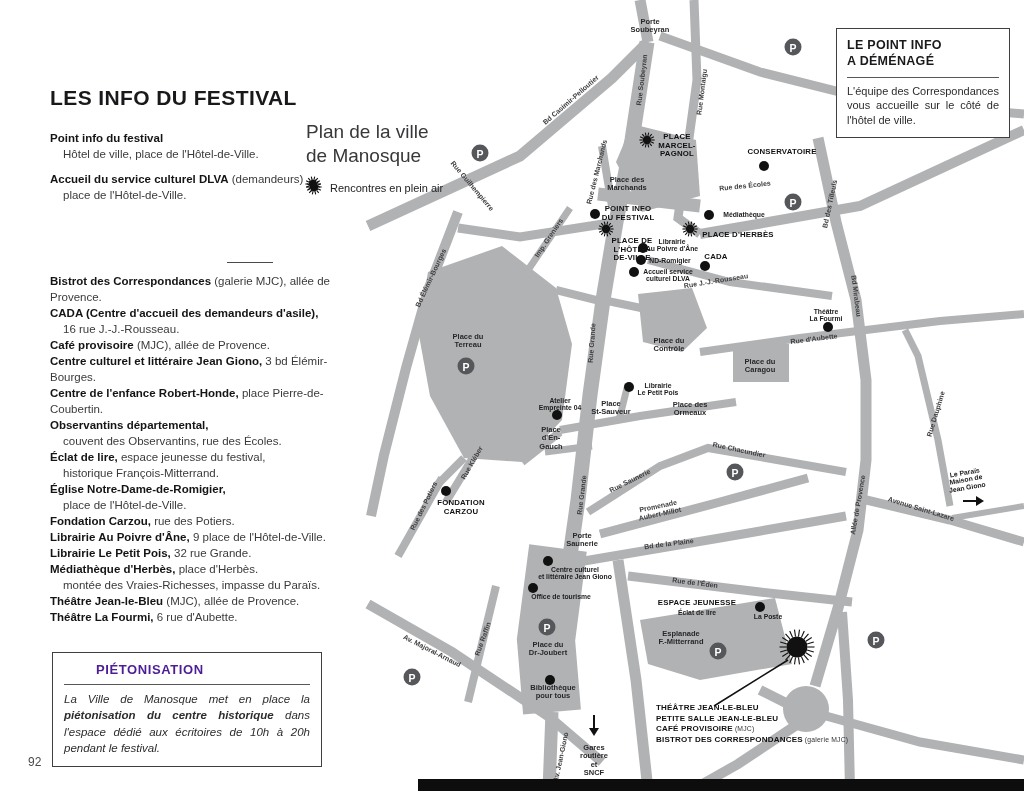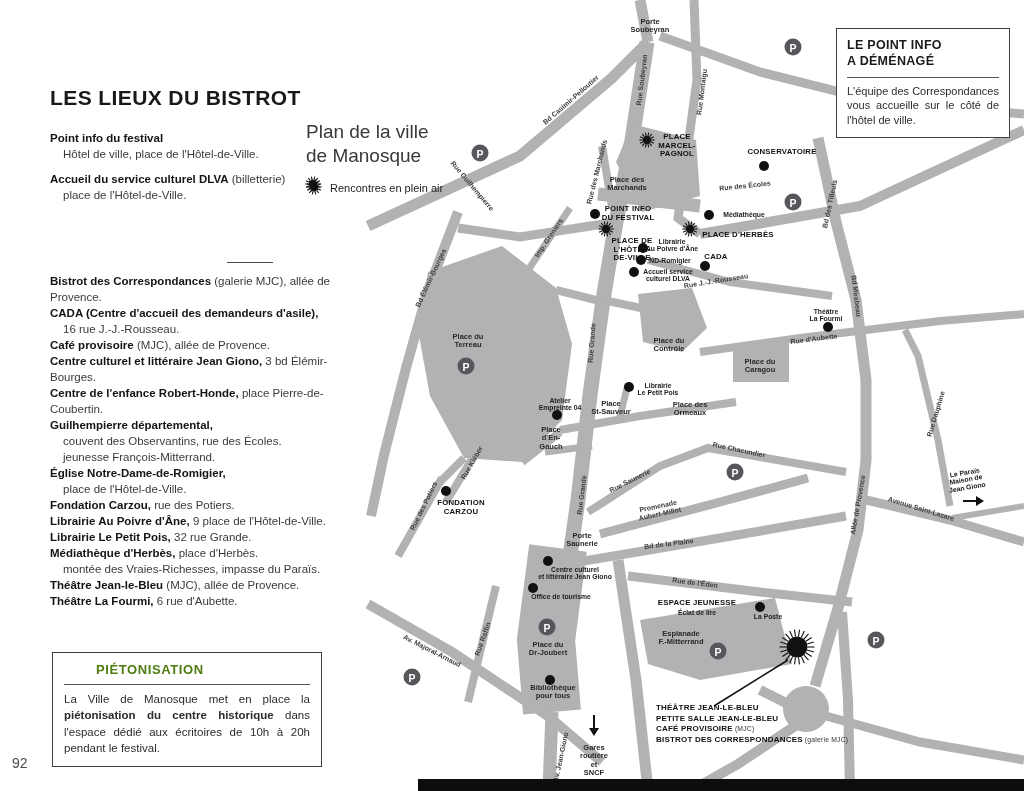--- a/index.html
+++ b/index.html
@@ -19,23 +19,23 @@
   
   .map-title{position:absolute;left:306px;top:120px;font-size:19px;line-height:1.28;color:#38383a;white-space:pre-line;}
   .legend{position:absolute;left:305px;top:178px;display:flex;align-items:center;gap:7px;font-size:11px;color:#222;}
   
   .info-box{position:absolute;left:836px;top:28px;width:152px;background:#fff;border:1.5px solid #3f3f42;
             padding:8px 10px 9px 10px;}
   .info-box .bt{font-size:12.5px;font-weight:700;line-height:1.3;letter-spacing:.3px;white-space:pre-line;color:#1a1a1c;}
   .box-rule{border:none;border-top:1px solid #57575a;margin:7px 0 6px 0;}
   .info-box .bb{font-size:11px;line-height:1.35;text-align:justify;color:#2c2c2e;}
   .pieton-box{position:absolute;left:52px;top:652px;width:246px;border:1.5px solid #3f3f42;padding:9px 11px 10px 11px;}
-  .pieton-box .bt{font-size:13px;font-weight:700;letter-spacing:.6px;color:#4d7c0f;padding-left:32px;}
-  .pieton-box .bb{font-size:11.5px;line-height:1.42;text-align:justify;color:#2c2c2e;}
-  .page-num{position:absolute;left:12px;top:755px;font-size:14px;color:#4a4a4c;}
+  .pieton-box .bt{font-size:13px;font-weight:700;letter-spacing:.6px;color:#4c1d95;padding-left:32px;}
+  .pieton-box .bb{font-size:11.5px;line-height:1.42;text-align:justify;color:#2c2c2e;font-style:italic;}
+  .page-num{position:absolute;left:28px;top:755px;font-size:12px;color:#4a4a4c;}
   .bottom-bar{position:absolute;left:418px;top:779px;width:606px;height:12px;background:#0d0d0d;}
   
   .map-layer{position:absolute;left:0;top:0;width:1024px;height:791px;}
   .ml{position:absolute;white-space:pre-line;line-height:1.1;text-align:center;color:#242426;}
   .ml.street{font-size:7px;font-weight:700;color:#3d3d3f;}
   .ml.place{font-size:7.5px;font-weight:700;color:#28282a;}
   .ml.poi{font-size:6.8px;font-weight:700;color:#1c1c1e;}
   .ml.big{font-size:7.8px;font-weight:700;letter-spacing:.2px;color:#111113;}
   .marker{position:absolute;transform:translate(-50%,-50%);}
   .pk{width:17px;height:17px;border-radius:50%;background:#56575b;color:#fff;font-size:10.5px;font-weight:700;
@@ -96,43 +96,44 @@
       <path d="M428,272 L502,246 L556,288 L572,344 L562,420 L522,462 L464,458 L430,396 L418,330 Z"></path>
       <path d="M632,124 L696,140 L700,196 L642,212 L616,162 Z"></path>
       <path d="M638,294 L692,288 L707,328 L682,352 L643,342 Z"></path>
       <path d="M733,344 L789,344 L789,382 L733,382 Z"></path>
       <path d="M640,620 L775,598 L792,664 L700,680 L648,664 Z"></path>
       <circle cx="806" cy="709" r="23"></circle>
     </g>
     <line x1="788" y1="660" x2="714" y2="706" stroke="#111" stroke-width="1.5"></line>
   </svg>
 
-  <div class="page-title">LES LIEUX DU BISTROT</div>
+  <div class="page-title">LES INFO DU FESTIVAL</div>
 
   <div class="venues-top">
       <div class="group">
         <div class="line"><b>Point info du festival</b></div>
         <div class="line indent"><span>Hôtel de ville, place de l'Hôtel-de-Ville.</span></div>
       </div>
       <div class="group">
-        <div class="line"><b>Accueil du service culturel DLVA</b><span> (billetterie)</span></div>
+        <div class="line"><b>Accueil du service culturel DLVA</b><span> (demandeurs)</span></div>
         <div class="line indent"><span>place de l'Hôtel-de-Ville.</span></div>
       </div>
     </div>
   <div class="venue-divider"></div>
   <div class="venues-main">
       <div class="line"><b>Bistrot des Correspondances</b><span> (galerie MJC), allée de Provence.</span></div>
       <div class="line"><b>CADA (Centre d'accueil des demandeurs d'asile),</b></div>
       <div class="line indent"><span>16 rue J.-J.-Rousseau.</span></div>
       <div class="line"><b>Café provisoire</b><span> (MJC), allée de Provence.</span></div>
       <div class="line"><b>Centre culturel et littéraire Jean Giono,</b><span> 3 bd Élémir-Bourges.</span></div>
       <div class="line"><b>Centre de l'enfance Robert-Honde,</b><span> place Pierre-de-Coubertin.</span></div>
-      <div class="line"><b>Guilhempierre départemental,</b></div>
+      <div class="line"><b>Observantins départemental,</b></div>
       <div class="line indent"><span>couvent des Observantins, rue des Écoles.</span></div>
-      <div class="line indent"><span>jeunesse François-Mitterrand.</span></div>
+      <div class="line"><b>Éclat de lire,</b><span> espace jeunesse du festival,</span></div>
+      <div class="line indent"><span>historique François-Mitterrand.</span></div>
       <div class="line"><b>Église Notre-Dame-de-Romigier,</b></div>
       <div class="line indent"><span>place de l'Hôtel-de-Ville.</span></div>
       <div class="line"><b>Fondation Carzou,</b><span> rue des Potiers.</span></div>
       <div class="line"><b>Librairie Au Poivre d'Âne,</b><span> 9 place de l'Hôtel-de-Ville.</span></div>
       <div class="line"><b>Librairie Le Petit Pois,</b><span> 32 rue Grande.</span></div>
       <div class="line"><b>Médiathèque d'Herbès,</b><span> place d'Herbès.</span></div>
       <div class="line indent"><span>montée des Vraies-Richesses, impasse du Paraïs.</span></div>
       <div class="line"><b>Théâtre Jean-le-Bleu</b><span> (MJC), allée de Provence.</span></div>
       <div class="line"><b>Théâtre La Fourmi,</b><span> 6 rue d'Aubette.</span></div>
     </div>

